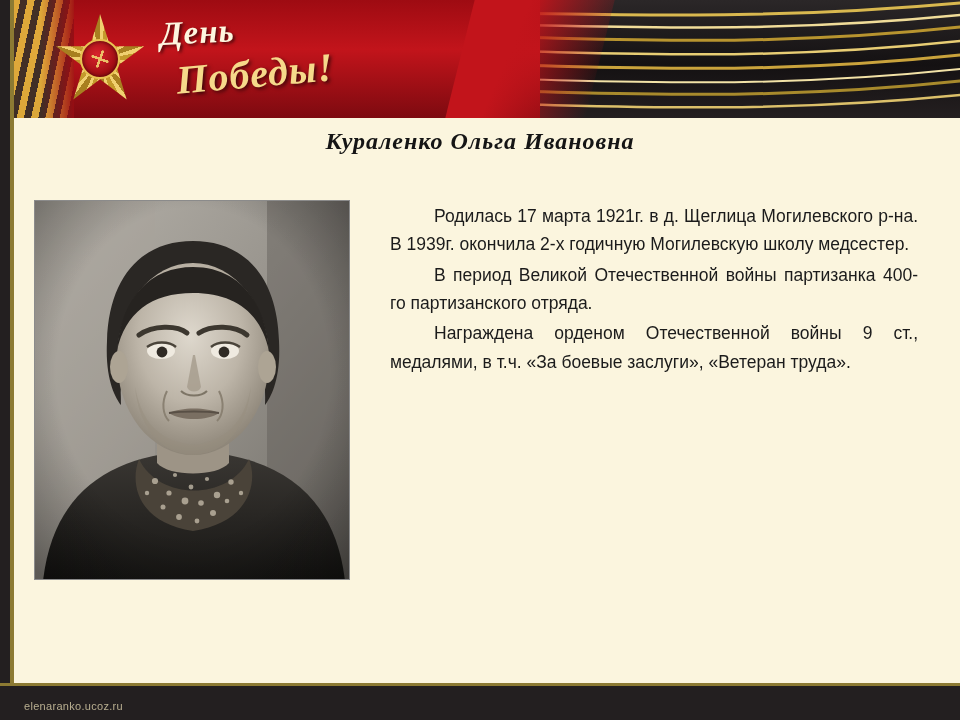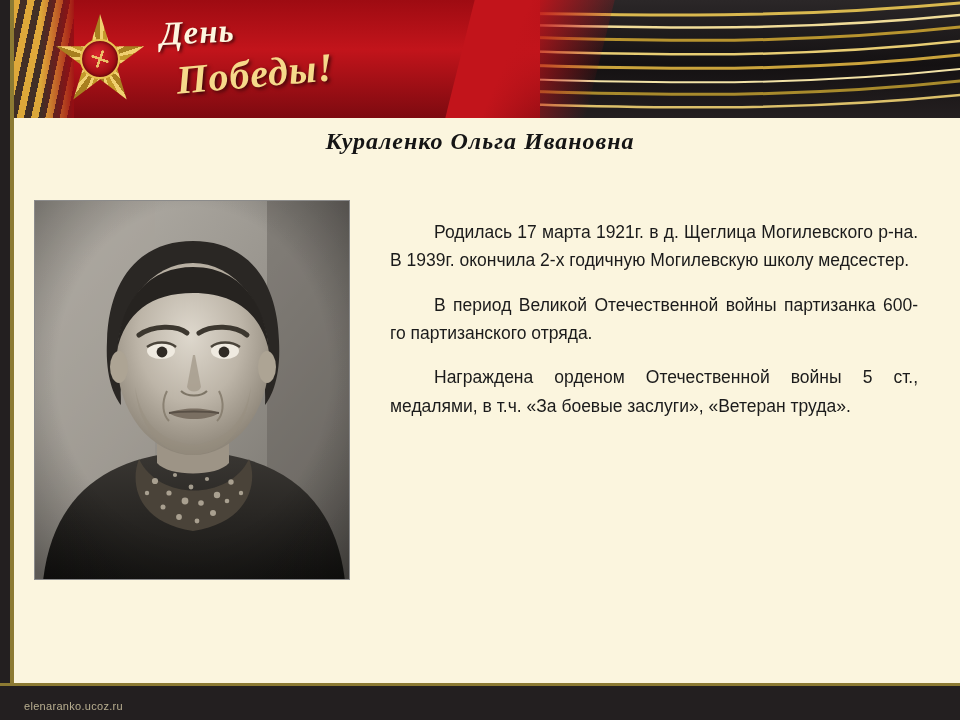--- a/index.html
+++ b/index.html
@@ -248,21 +248,21 @@
     position: absolute;
     left: 390px; top: 202px;
     width: 528px;
     font-family: "Liberation Sans", sans-serif;
     font-size: 17.5px;
     line-height: 1.62;
     color: #1b1b1b;
     text-align: justify;
     z-index: 3;
   }
-  .bio p { text-indent: 44px; margin: 16px 0 2px 0; }
+  .bio p { text-indent: 44px; margin: 0 0 2px 0; }
 </style>
 </head>
 <body>
 
 <div class="slide">
 
   <div class="banner">
     <div class="banner-dark">
       <svg width="620" height="118" viewBox="0 0 620 118">
         <g fill="none" stroke-linecap="round">
@@ -382,17 +382,17 @@
 
       <g opacity="0.12" fill="#000">
         <rect x="0" y="0" width="316" height="380" fill="url(#vign)"></rect>
       </g>
       <rect width="316" height="380" fill="url(#vign)"></rect>
     </svg>
   </div>
 
   <div class="bio">
     <p>Родилась 17 марта 1921г. в д. Щеглица Могилевского р-на. В 1939г. окончила 2-х годичную  Могилевскую  школу медсестер.</p>
-    <p>В   период  Великой Отечественной войны партизанка 600-го  партизанского отряда.</p>
-    <p>Награждена орденом Отечественной войны 5 ст., медалями, в т.ч. «За боевые заслуги»,  «Ветеран  труда».</p>
+    <p>В   период  Великой Отечественной войны партизанка 400-го  партизанского отряда.</p>
+    <p>Награждена орденом Отечественной войны 9 ст., медалями, в т.ч. «За боевые заслуги»,  «Ветеран  труда».</p>
   </div>
 
 </div>
 
 </body></html>

